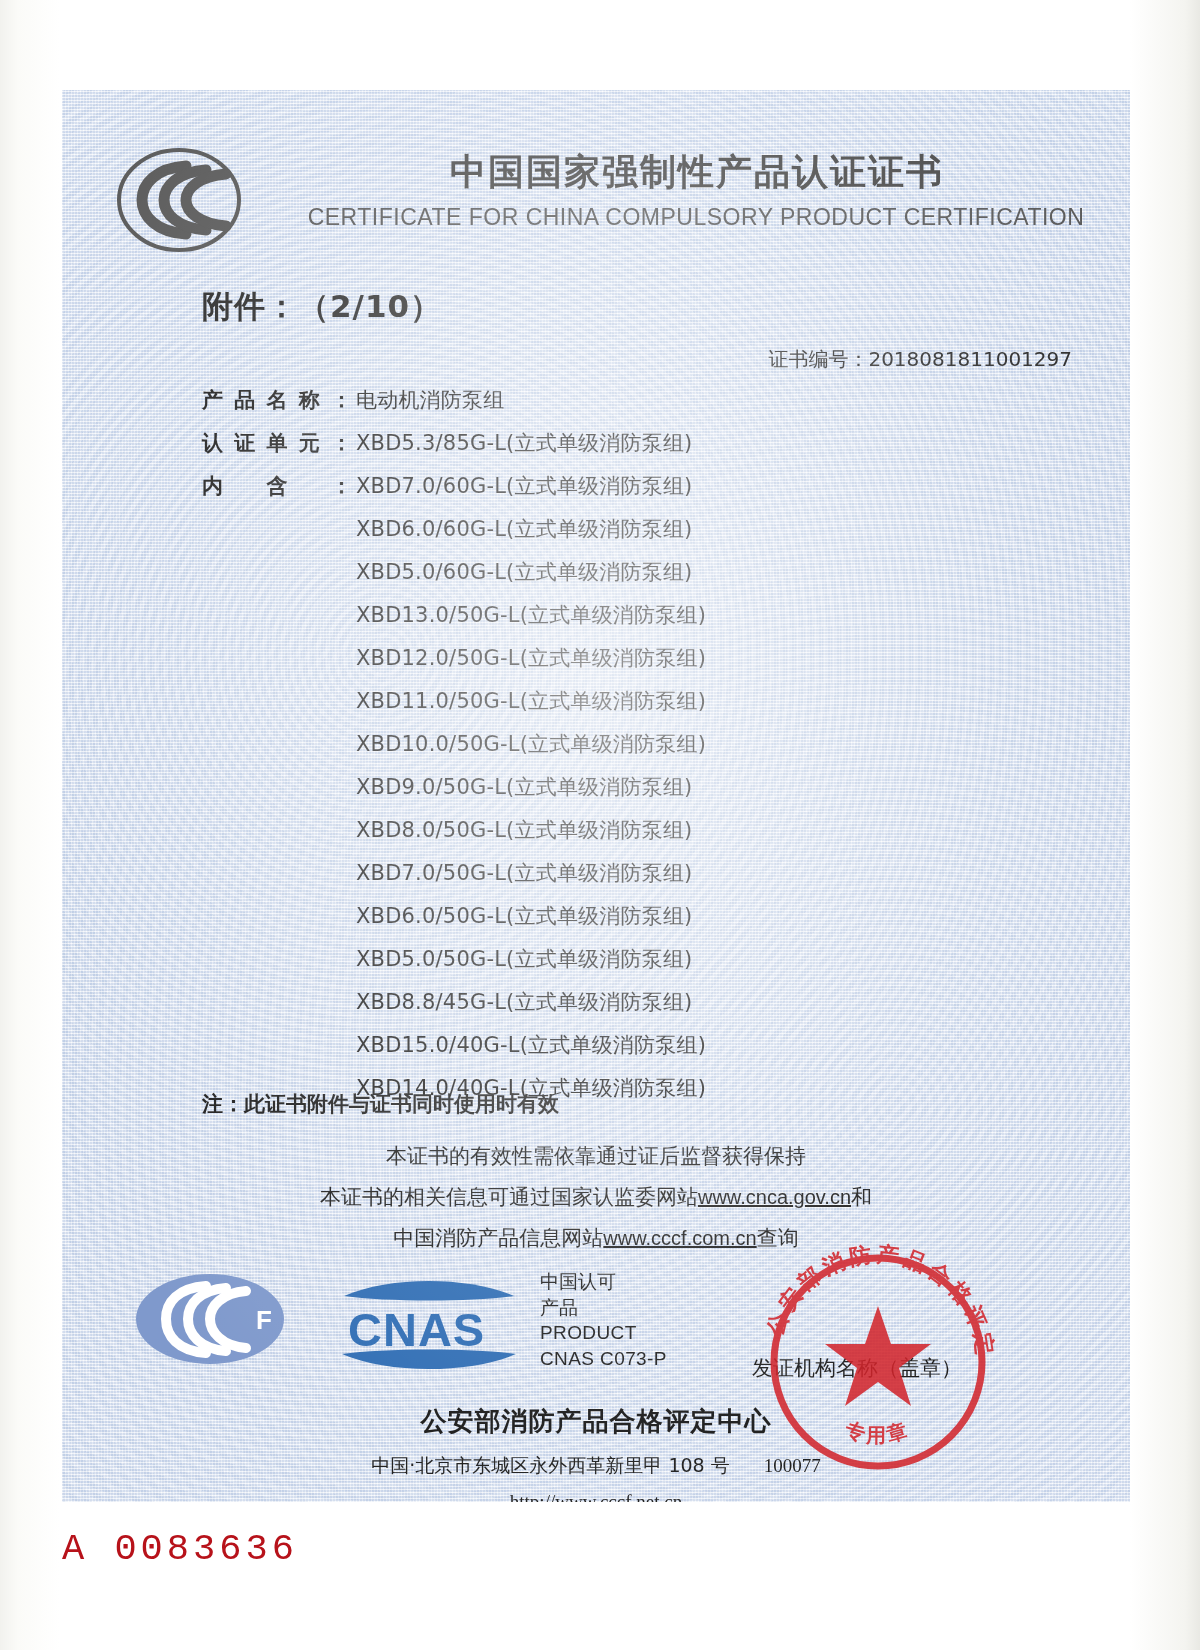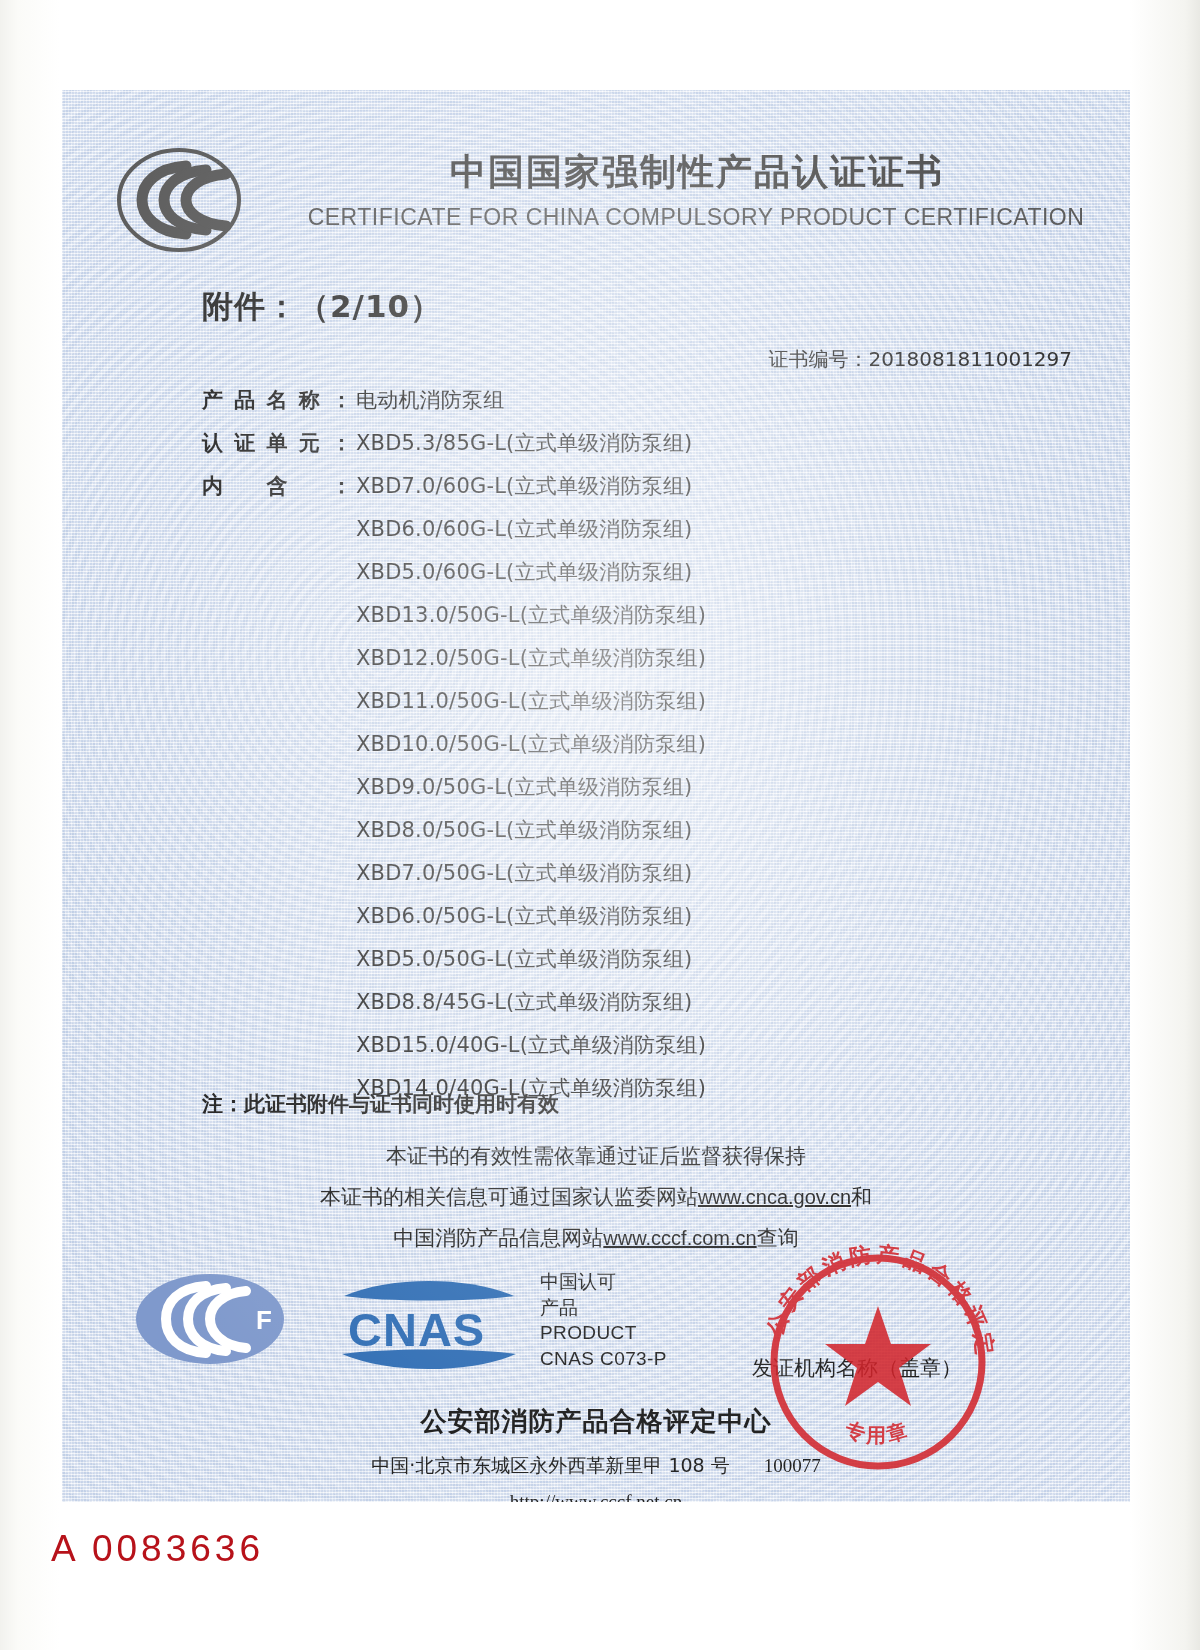--- a/index.html
+++ b/index.html
@@ -264,26 +264,26 @@
     margin-top: 12px;
     font-size: 19px;
     color: #1d1d1d;
     font-family: "Liberation Serif", serif;
     text-decoration: underline;
   }
 
   
   #serial {
     position: absolute;
-    left: 51px;
+    left: 62px;
     top: 1528px;
     font-size: 37px;
     letter-spacing: 4px;
     color: #b7121a;
-    font-family: Liberation Sans, sans-serif;
+    font-family: Liberation Mono, monospace;
   }
 </style>
 </head>
 <body>
 
 <div id="page">
 
   <div id="cert">
 
     <div id="header">

